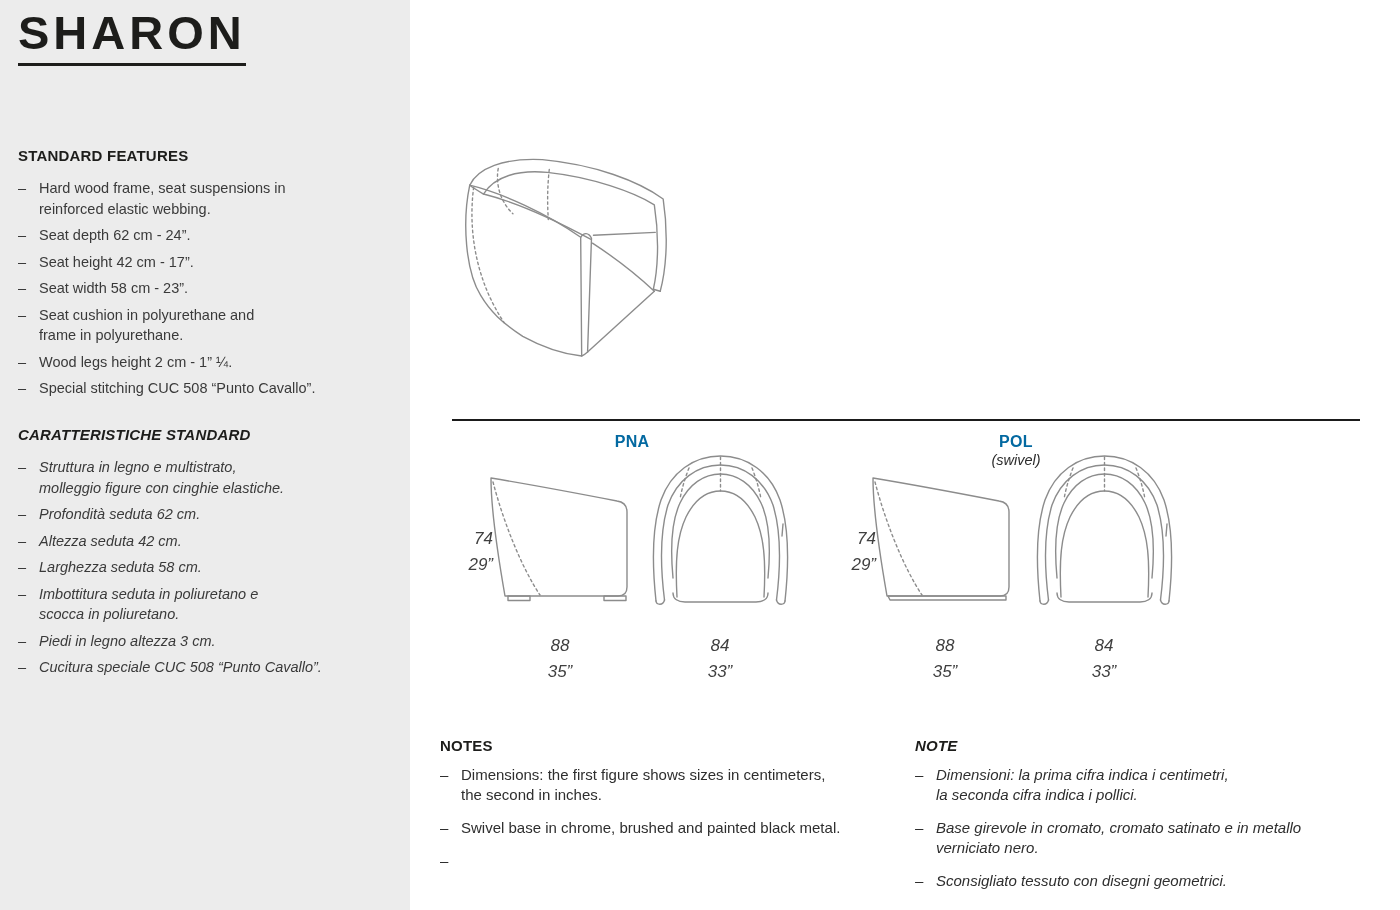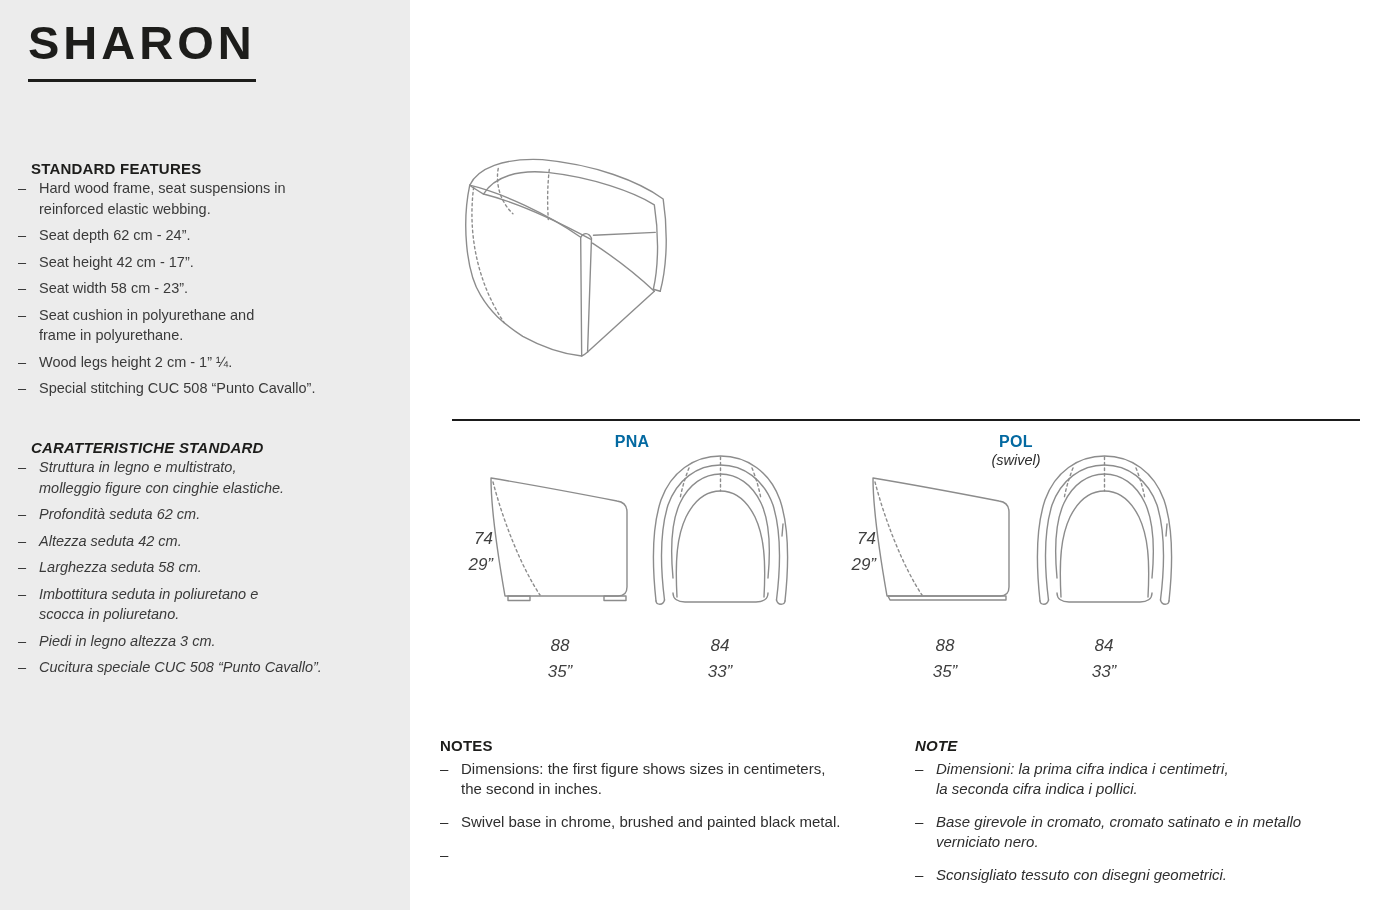--- a/index.html
+++ b/index.html
@@ -1,23 +1,23 @@
 <!DOCTYPE html>
 <html><head>
 <meta charset="utf-8">
 <style>
   html,body{margin:0;padding:0;background:#ffffff;}
   body{font-family:"Liberation Sans",sans-serif;color:#1d1d1b;}
   .page{position:relative;width:1400px;height:910px;background:#ffffff;overflow:hidden;}
 
   
   .sidebar{position:absolute;left:0;top:0;width:410px;height:910px;background:#ececec;}
-  .title{position:absolute;left:18px;top:8px;margin:10px;font-size:47px;font-weight:800;
-         letter-spacing:4px;line-height:1.05;border-bottom:3px solid #1d1d1b;padding-bottom:12px;}
-  .side-head{position:absolute;left:18px;margin:13px;font-size:15px;font-weight:bold;
+  .title{position:absolute;left:18px;top:8px;margin:0;font-size:47px;font-weight:800;
+         letter-spacing:4px;line-height:1.05;border-bottom:3px solid #1d1d1b;padding-bottom:6px;}
+  .side-head{position:absolute;left:18px;margin:0;font-size:15px;font-weight:bold;
              letter-spacing:.2px;color:#1d1d1b;}
   .side-head.en{top:147px;}
   .side-head.it{top:426px;font-style:italic;}
   .feat-list{position:absolute;left:18px;width:378px;margin:0;padding:0;list-style:none;
              font-size:14.5px;line-height:20.5px;color:#3a3a3a;}
   .feat-list.en{top:178px;}
   .feat-list.it{top:457px;font-style:italic;}
   .feat-list li{display:flex;margin:0 0 6px 0;}
   .dash{flex:0 0 21px;}
   .txt{white-space:pre-line;}
@@ -31,21 +31,21 @@
   .dim.right{text-align:right;}
   .dim.center{text-align:center;margin-top:24px;}
   svg{display:block;}
   .art path{fill:none;stroke:#8c8c8c;stroke-width:1.4;stroke-linecap:round;stroke-linejoin:round;}
   .art path.dashed{stroke-dasharray:2.5 3;}
 
   
   .notes{position:absolute;top:737px;}
   .notes.en{left:440px;width:460px;}
   .notes.it{left:915px;width:450px;font-style:italic;}
-  .notes h3{margin:0 0 5px 0;font-size:15px;font-weight:bold;letter-spacing:.2px;color:#1d1d1b;}
+  .notes h3{margin:0 0 11px 0;font-size:15px;font-weight:bold;letter-spacing:.2px;color:#1d1d1b;}
   .notes.it h3{font-style:italic;}
   .note-list{margin:0;padding:0;list-style:none;font-size:15px;line-height:20px;color:#2e2e2e;}
   .note-list li{display:flex;margin:0 0 13px 0;}
 </style>
 </head>
 <body>
 
 <div class="page">
 
   <aside class="sidebar">

